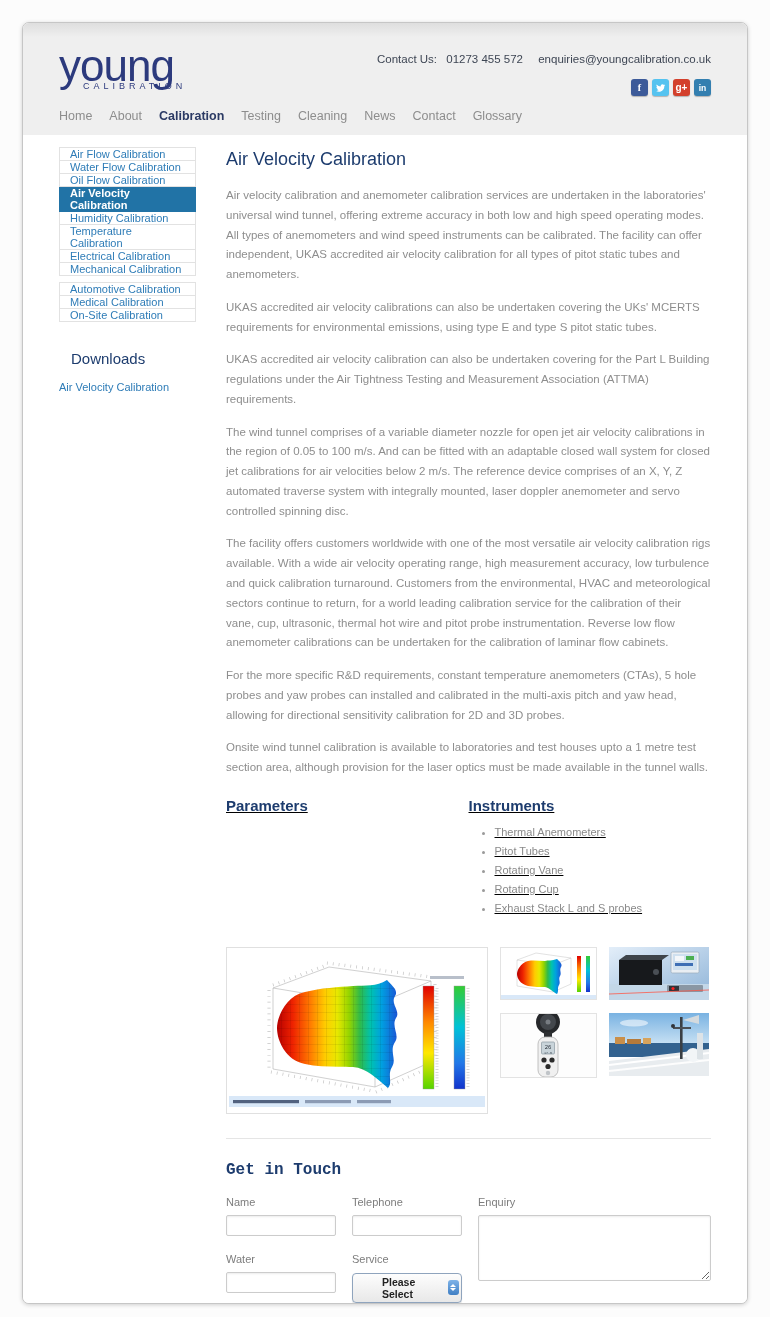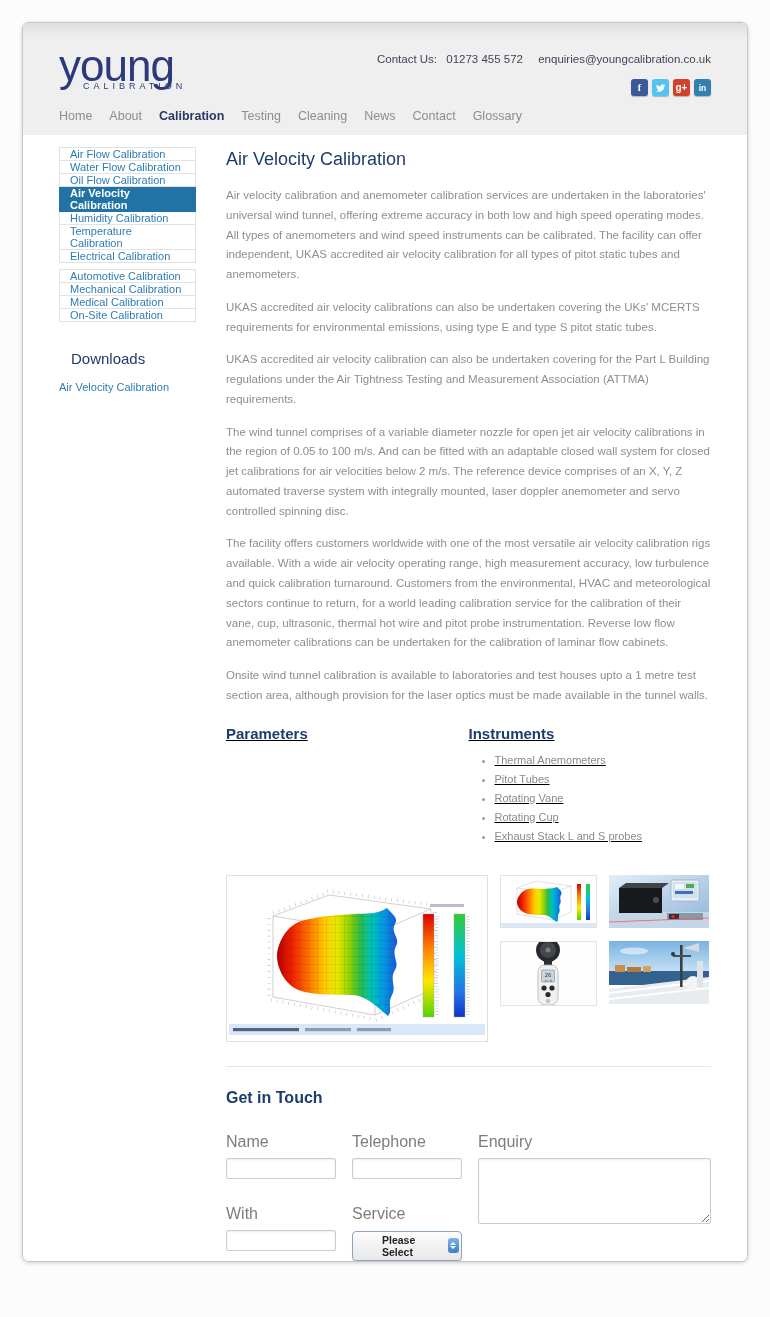--- a/index.html
+++ b/index.html
@@ -72,21 +72,21 @@
   .img-frame { border:1px solid #e0e0e0; background:#fff; flex:none; }
   .thumbs { display:grid; grid-template-columns:97px 100px; grid-template-rows:53px 65px; gap:13px 12px; }
   .thumb { border:1px solid #e3e3e3; background:#fff; overflow:hidden; cursor:pointer; }
   .thumb svg { display:block; }
 
   .hr { border-top:1px solid #e5e5e5; margin:24px 0 22px; }
 
   
   .form-grid { display:flex; gap:16px; margin-top:14px; }
   .fcol1 { width:110px; flex:none; } .fcol2 { width:110px; flex:none; } .fcol3 { flex:1; }
-  .flabel { font-size:16px; color:#7d7d7d; margin:12px 0 7px; }
+  .flabel { font-size:11px; color:#7d7d7d; margin:3px 0 7px; }
   .ftext {
     width:100%; height:21px; border:1px solid #ccc; border-radius:2px;
     box-shadow:inset 0 1px 2px rgba(0,0,0,.08); font-size:11px; padding:2px 4px;
     font-family:"Liberation Sans", sans-serif;
   }
   .fgap { height:14px; }
   textarea.ftext { height:66px; resize:both; }
   .select {
     display:inline-flex; align-items:center; border:1px solid #8fa4bd; border-radius:4px;
     background:linear-gradient(#fdfdfd,#e8e8e8); padding:2px 2px 2px 8px; cursor:pointer;
@@ -146,36 +146,37 @@
     <div class="cols">
 
       <div class="side">
         <div class="side-item">Air Flow Calibration</div>
         <div class="side-item">Water Flow Calibration</div>
         <div class="side-item">Oil Flow Calibration</div>
         <div class="side-item active">Air Velocity Calibration</div>
         <div class="side-item">Humidity Calibration</div>
         <div class="side-item">Temperature Calibration</div>
         <div class="side-item">Electrical Calibration</div>
+        <div class="side-item">Mechanical Calibration</div>
         <div class="side-item group-start">Automotive Calibration</div>
-        <div class="side-item">Mechanical Calibration</div>
         <div class="side-item">Medical Calibration</div>
         <div class="side-item">On-Site Calibration</div>
 
         <div class="dl-title">Downloads</div>
         <div class="dl-link">Air Velocity Calibration</div>
       </div>
 
       <div class="main">
         <h1 class="page-title">Air Velocity Calibration</h1>
         <p>Air velocity calibration and anemometer calibration services are undertaken in the laboratories' universal wind tunnel, offering extreme accuracy in both low and high speed operating modes. All types of anemometers and wind speed instruments can be calibrated. The facility can offer independent, UKAS accredited air velocity calibration for all types of pitot static tubes and anemometers.</p>
         <p>UKAS accredited air velocity calibrations can also be undertaken covering the UKs' MCERTS requirements for environmental emissions, using type E and type S pitot static tubes.</p>
         <p>UKAS accredited air velocity calibration can also be undertaken covering for the Part L Building regulations under the Air Tightness Testing and Measurement Association (ATTMA) requirements.</p>
         <p>The wind tunnel comprises of a variable diameter nozzle for open jet air velocity calibrations in the region of 0.05 to 100 m/s. And can be fitted with an adaptable closed wall system for closed jet calibrations for air velocities below 2 m/s. The reference device comprises of an X, Y, Z automated traverse system with integrally mounted, laser doppler anemometer and servo controlled spinning disc.</p>
         <p>The facility offers customers worldwide with one of the most versatile air velocity calibration rigs available. With a wide air velocity operating range, high measurement accuracy, low turbulence and quick calibration turnaround. Customers from the environmental, HVAC and meteorological sectors continue to return, for a world leading calibration service for the calibration of their vane, cup, ultrasonic, thermal hot wire and pitot probe instrumentation. Reverse low flow anemometer calibrations can be undertaken for the calibration of laminar flow cabinets.</p>
+        <p>For the more specific R&amp;D requirements, constant temperature anemometers (CTAs), 5 hole probes and yaw probes can installed and calibrated in the multi-axis pitch and yaw head, allowing for directional sensitivity calibration for 2D and 3D probes.</p>
         <p>Onsite wind tunnel calibration is available to laboratories and test houses upto a 1 metre test section area, although provision for the laser optics must be made available in the tunnel walls.</p>
 
         <div class="two-col">
           <div class="half">
             <h2 class="sec">Parameters</h2>
           </div>
           <div class="half">
             <h2 class="sec">Instruments</h2>
             <ul class="blist">
               <li>Thermal Anemometers</li>
@@ -351,27 +352,27 @@
                 <circle cx="64" cy="13" r="2" fill="#31353a"></circle>
                 <circle cx="84" cy="42" r="7" fill="#f2f5f7"></circle>
                 <rect x="88" y="20" width="6" height="26" fill="#dde3e7"></rect>
               </svg>
             </div>
           </div>
         </div>
 
         <div class="hr"></div>
 
-        <h2 class="sec" style="font-size:16px;">Get in Touch</h2>
+        <h2 class="sec" style="font-size:16px;font-family:Liberation Mono, monospace;">Get in Touch</h2>
         <div class="form-grid">
           <div class="fcol1">
             <div class="flabel">Name</div>
             <input class="ftext" type="text" style="">
             <div class="fgap"></div>
-            <div class="flabel">With</div>
+            <div class="flabel">Water</div>
             <input class="ftext" type="text" style="">
             
           </div>
           <div class="fcol2">
             <div class="flabel">Telephone</div>
             <input class="ftext" type="text" style="">
             <div class="fgap"></div>
             <div class="flabel">Service</div>
             <div class="select">
               <span class="select-val">Please Select</span>

